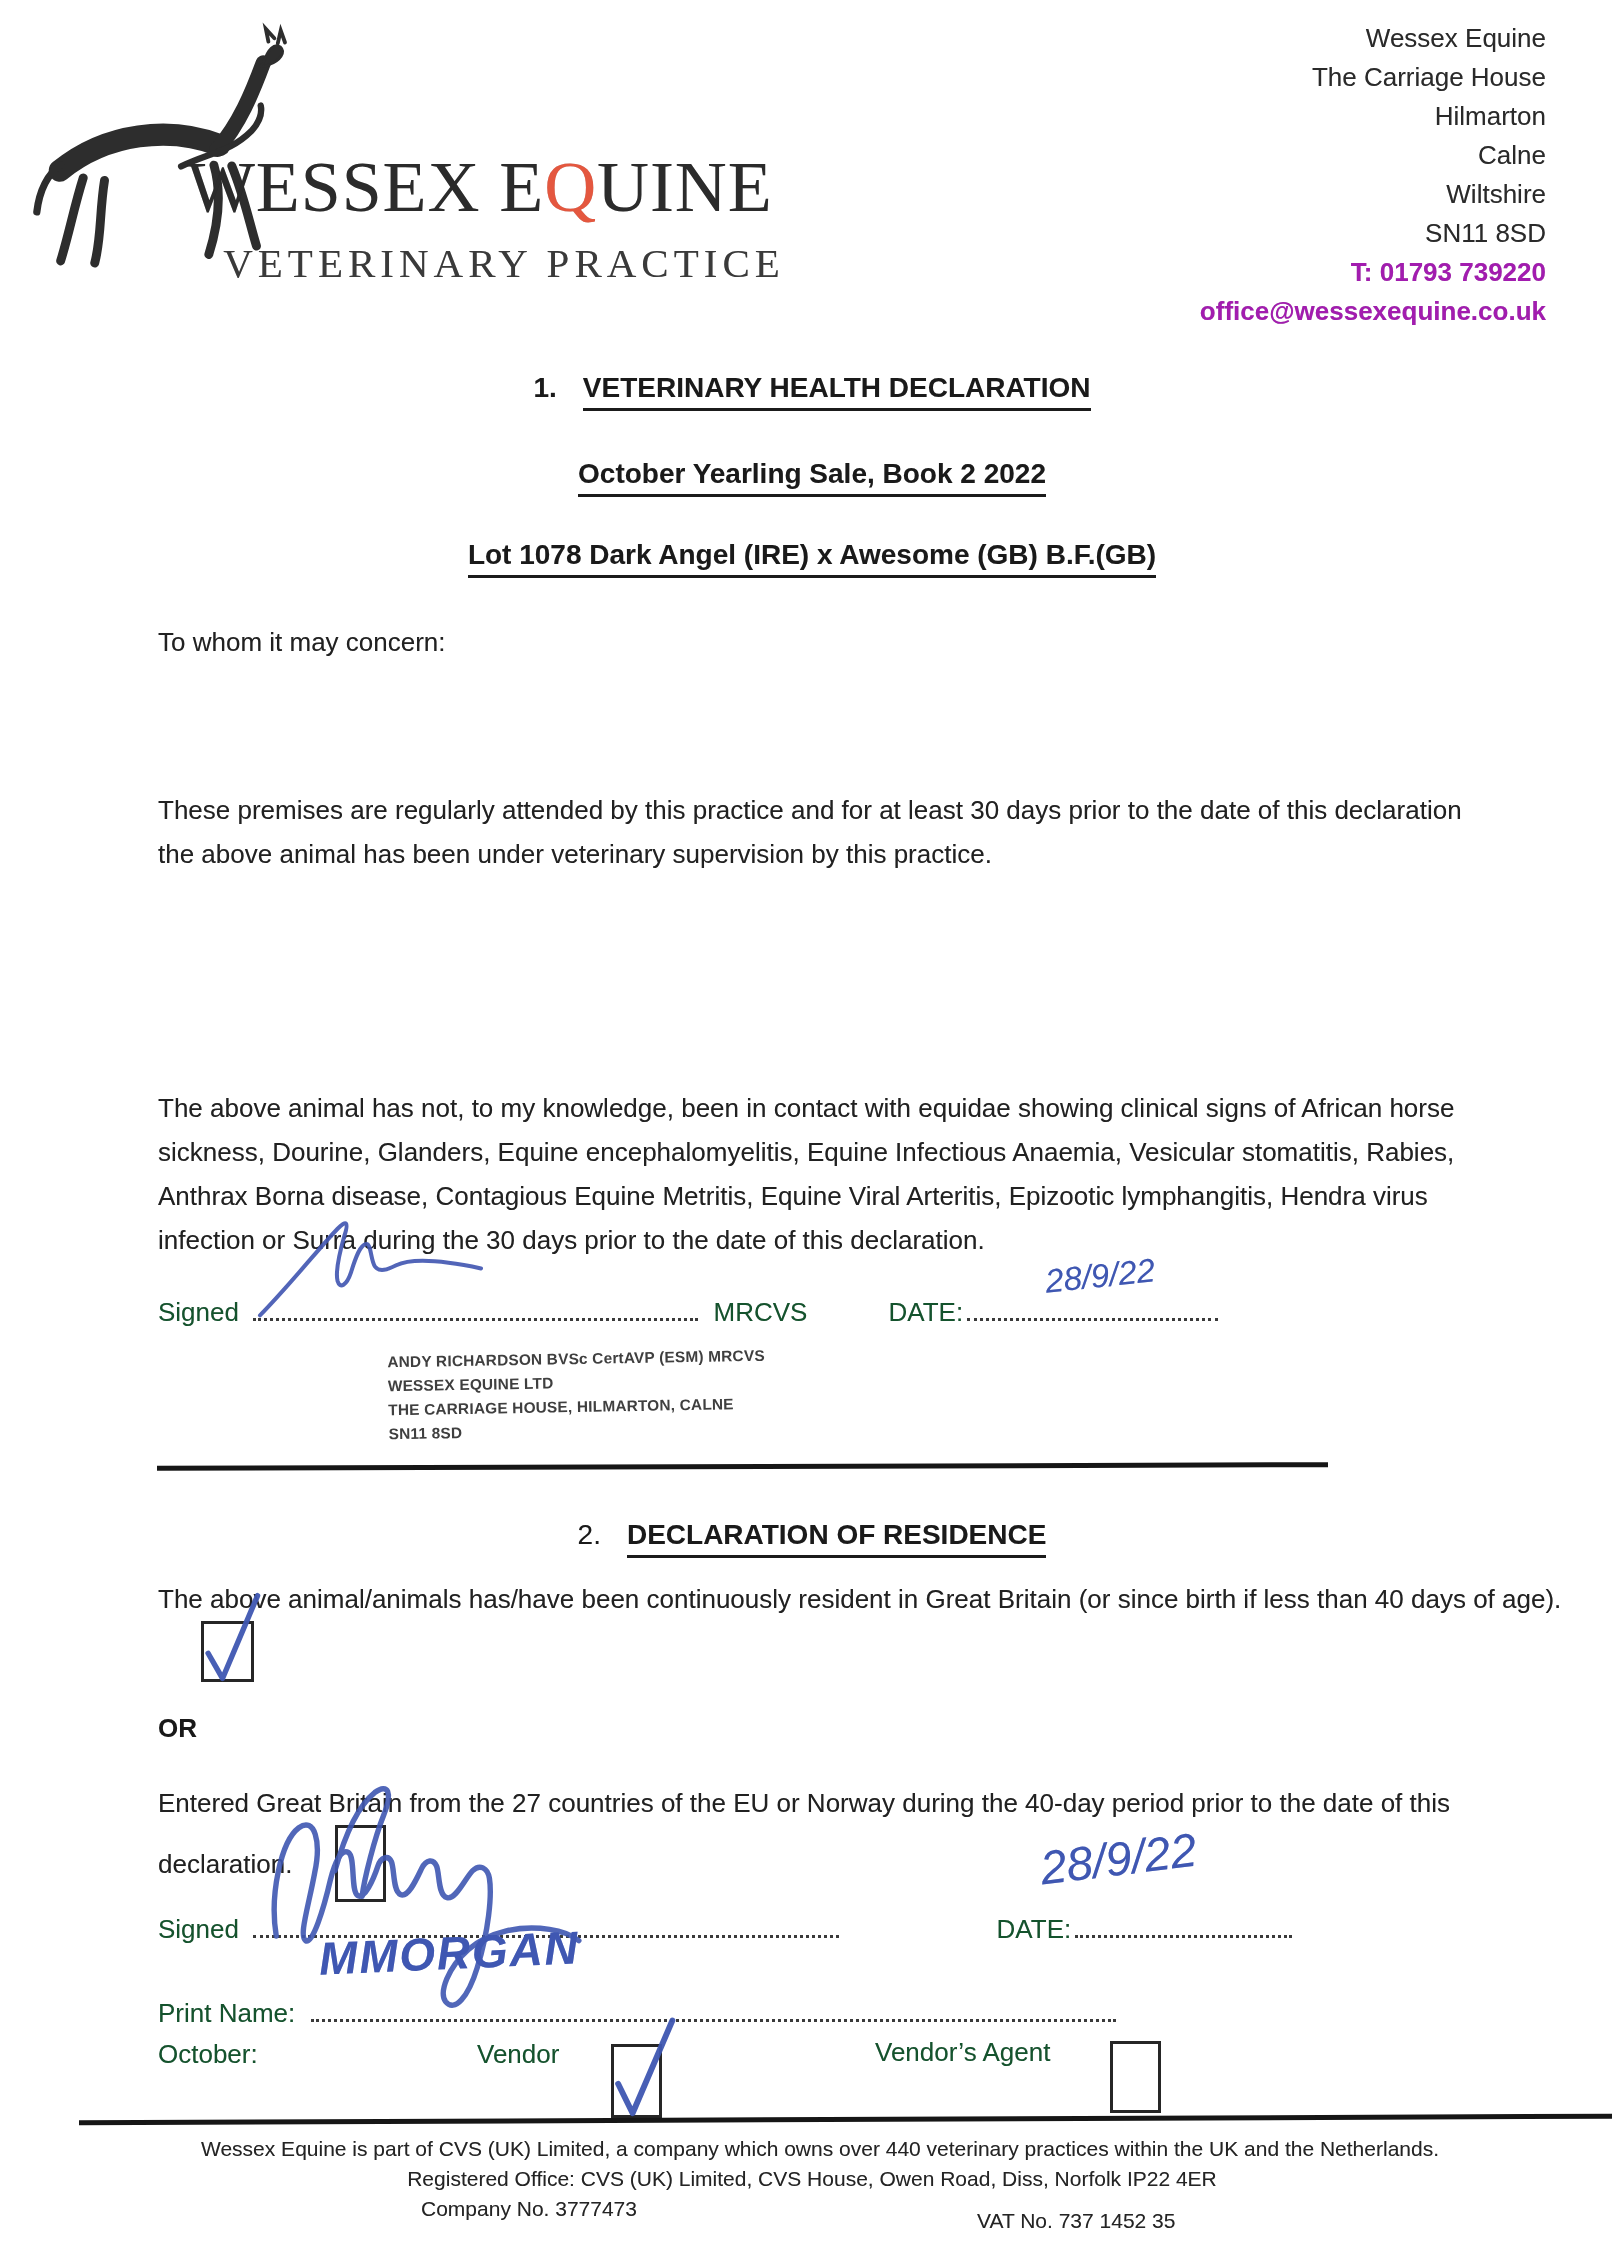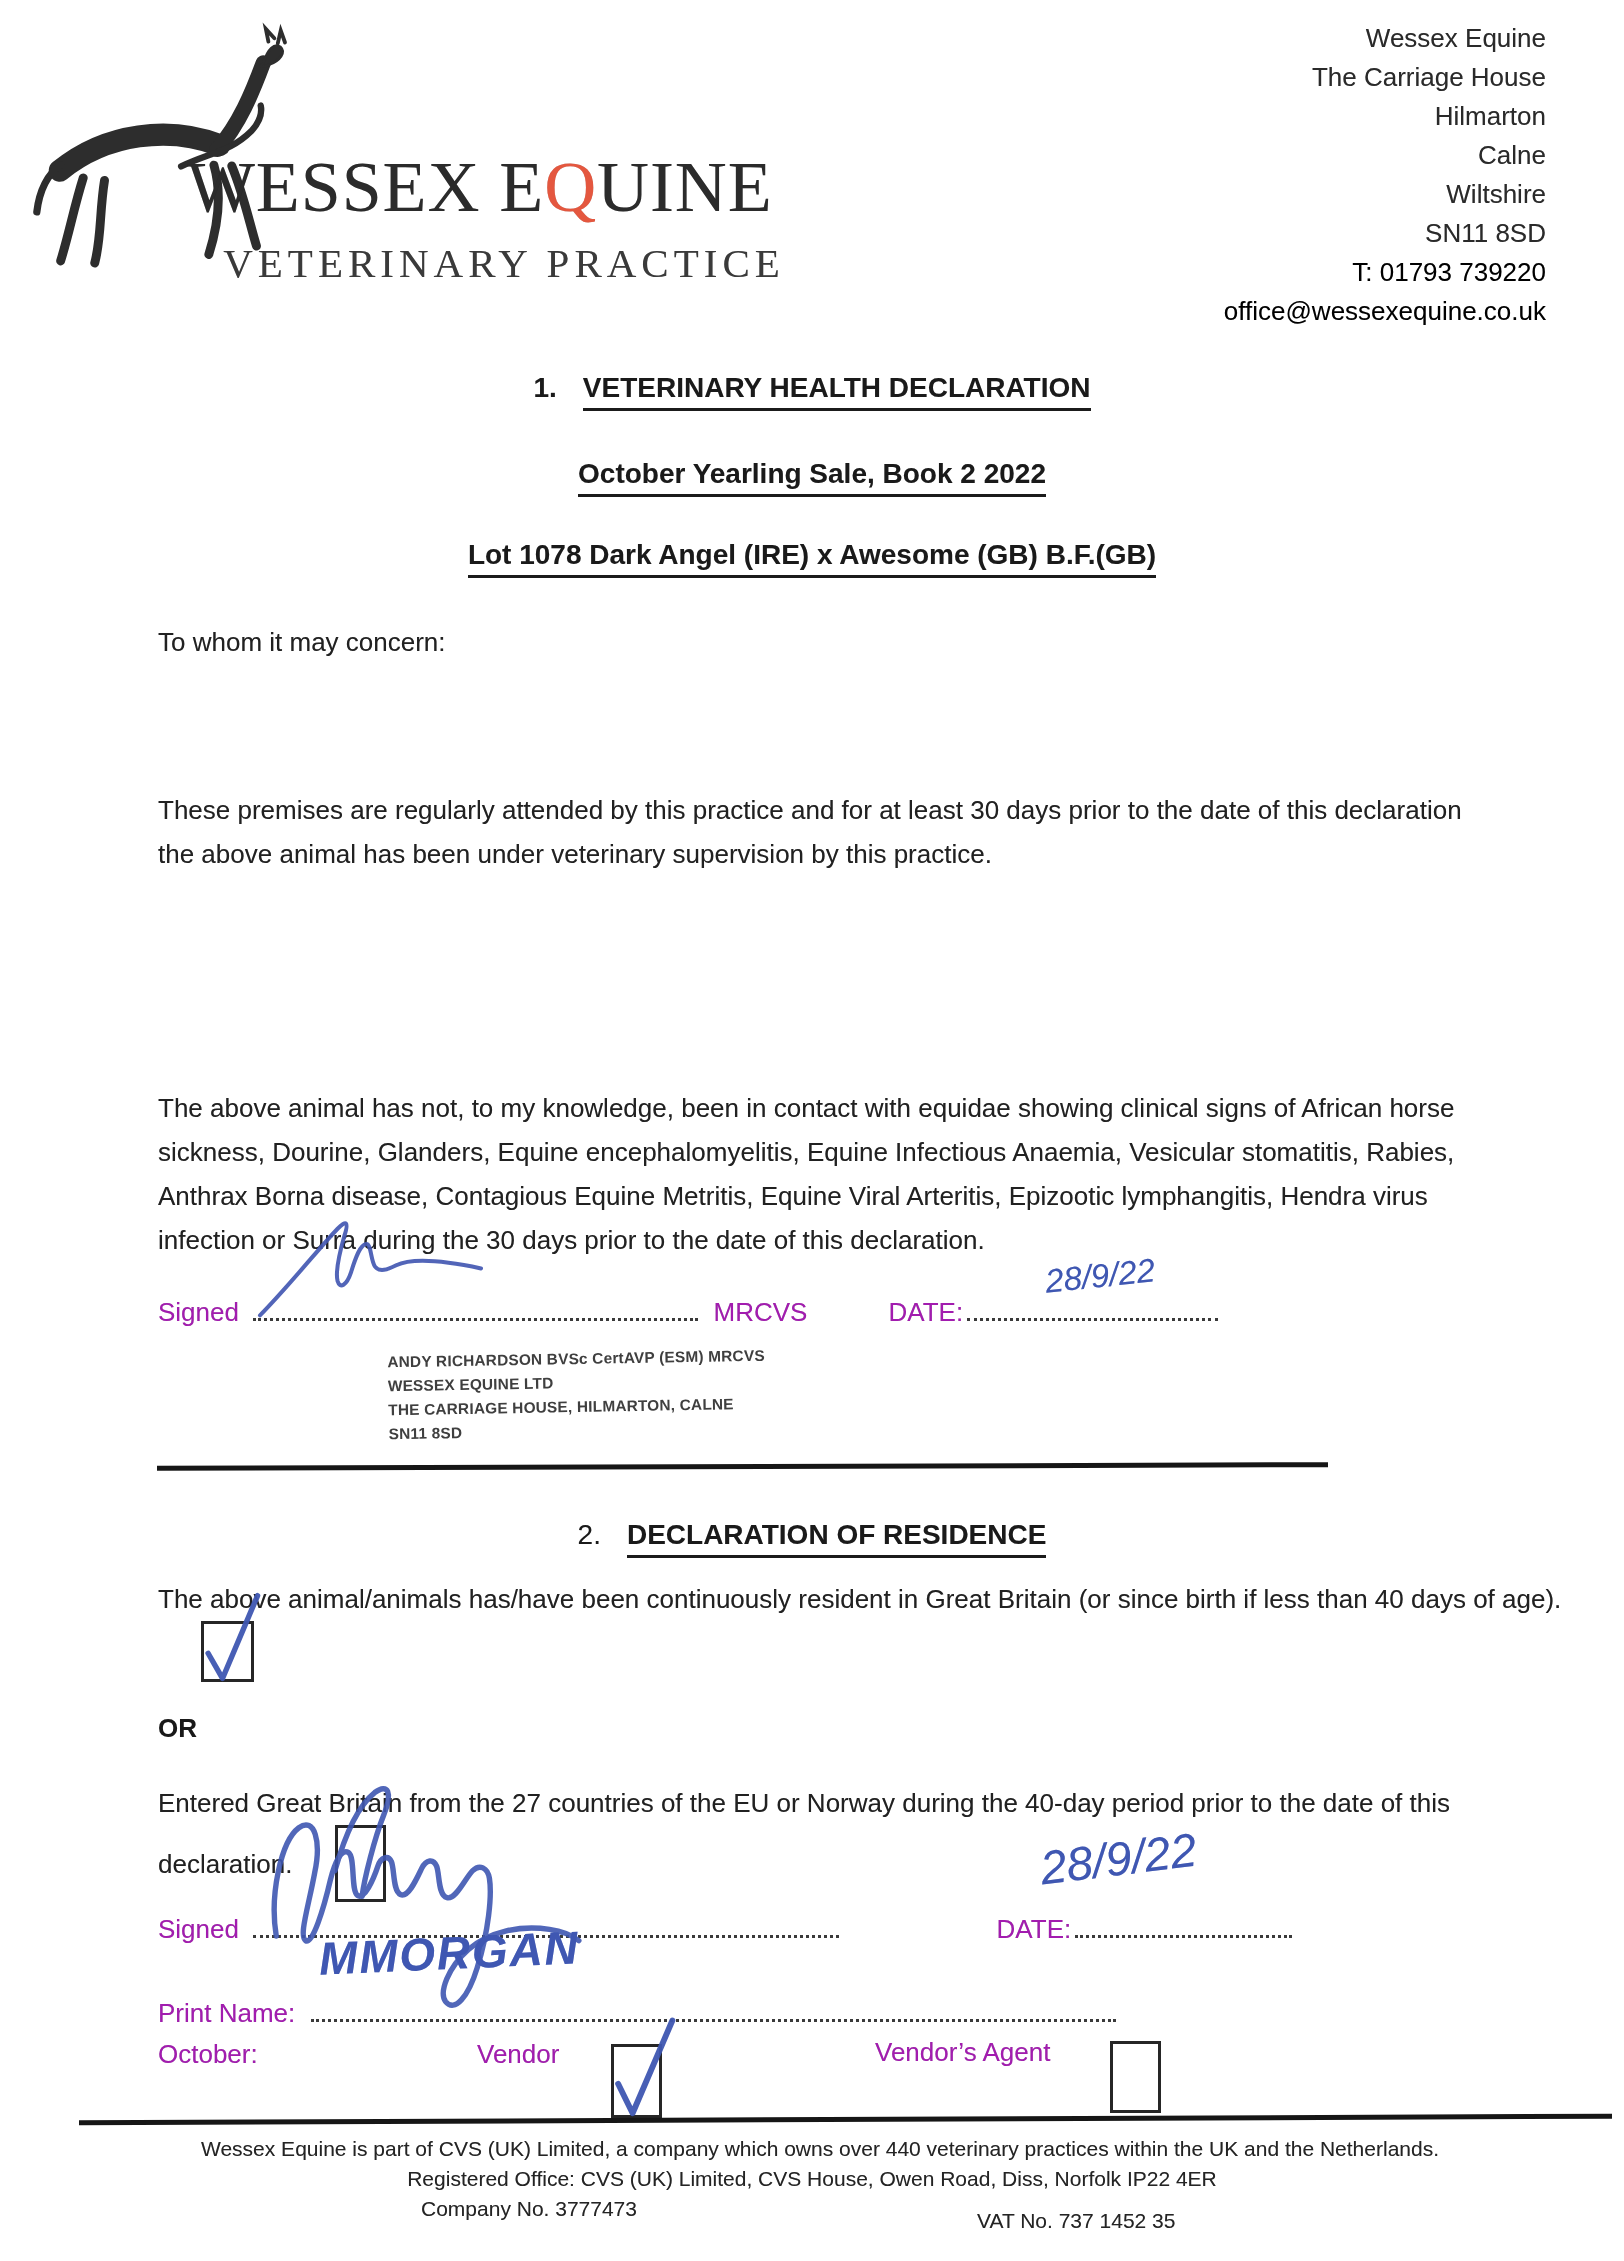--- a/index.html
+++ b/index.html
@@ -4,41 +4,41 @@
 <style>
   html,body{margin:0;padding:0;background:#e8e8e8;}
   .page{
     position:relative;width:1624px;height:2261px;background:#ffffff;
     font-family:"Liberation Sans", sans-serif;color:#212121;overflow:hidden;
     text-shadow:0 0 0.5px rgba(20,20,20,.25);
   }
   
   .letterhead{position:absolute;top:19px;right:78px;text-align:right;
     font-size:26px;line-height:39px;color:#2a2a2a;}
-  .letterhead .bold{font-weight:400;color:#000000;}
+  .letterhead .bold{font-weight:700;color:#a21caf;}
   
   .logo{position:absolute;left:25px;top:13.6px;width:814px;height:280px;}
   .horse-svg{position:absolute;left:4.5px;top:4.5px;width:298px;height:267px;}
   .brand{position:absolute;left:162px;top:132px;font-family:"Liberation Serif", serif;
     font-size:72px;letter-spacing:0.9px;color:#2b2b2b;white-space:nowrap;}
   .brand .q{color:#e4573f;}
   .tagline{position:absolute;left:194px;top:225px;width:570px;text-align:center;
     font-family:"Liberation Serif", serif;font-size:41px;letter-spacing:5px;color:#3a3a3a;white-space:nowrap;}
   
   .h-center{position:absolute;left:0;width:100%;text-align:center;
     font-size:28px;color:#1a1a1a;font-weight:700;white-space:nowrap;}
   .h-num{margin-right:26px;}
   .h-num.light{font-weight:400;}
   .u{border-bottom:3.2px solid #1b1b1b;padding-bottom:5.4px;}
   
   .para{position:absolute;left:158px;width:1321px;font-size:26px;line-height:44px;color:#212121;}
   .wide{width:1411px;}
   .b{font-weight:700;color:#191919;}
   
-  .row{position:absolute;left:158px;font-size:26px;color:#a21caf;white-space:nowrap;}
+  .row{position:absolute;left:158px;font-size:26px;color:#14532d;white-space:nowrap;}
   .leader{display:inline-block;height:3.6px;border-bottom:3.2px dotted #3a3a3a;}
   
   .checkbox{display:inline-block;position:relative;border:3.2px solid #262626;background:#fff;}
   .cb-tick-svg{position:absolute;}
   
   .hand{position:absolute;color:#3f57b2;font-style:italic;white-space:nowrap;
     text-shadow:0 0 0.5px rgba(63,87,178,.4);}
   .sig-svg{position:absolute;}
   
   .stamp{position:absolute;left:388px;top:1347px;font-size:15.4px;font-weight:700;

